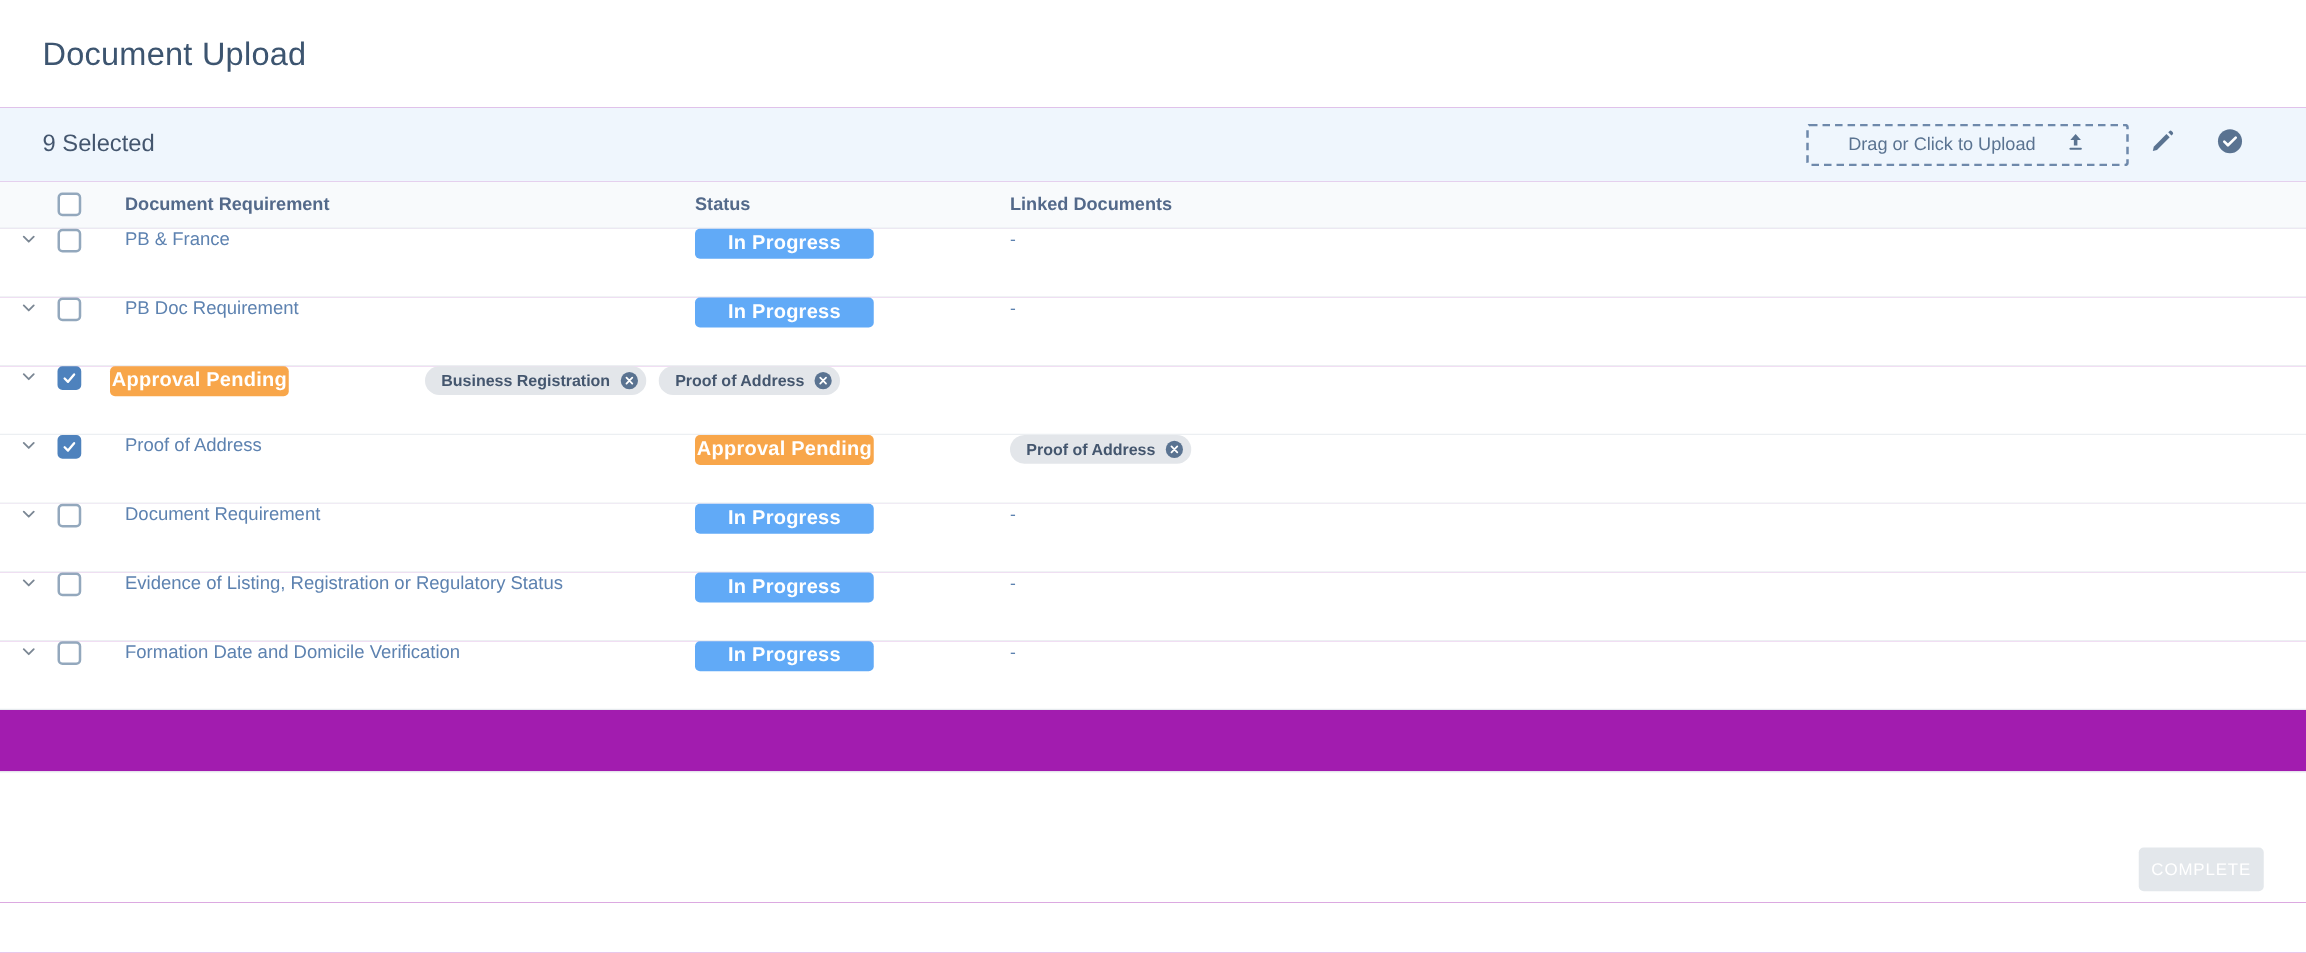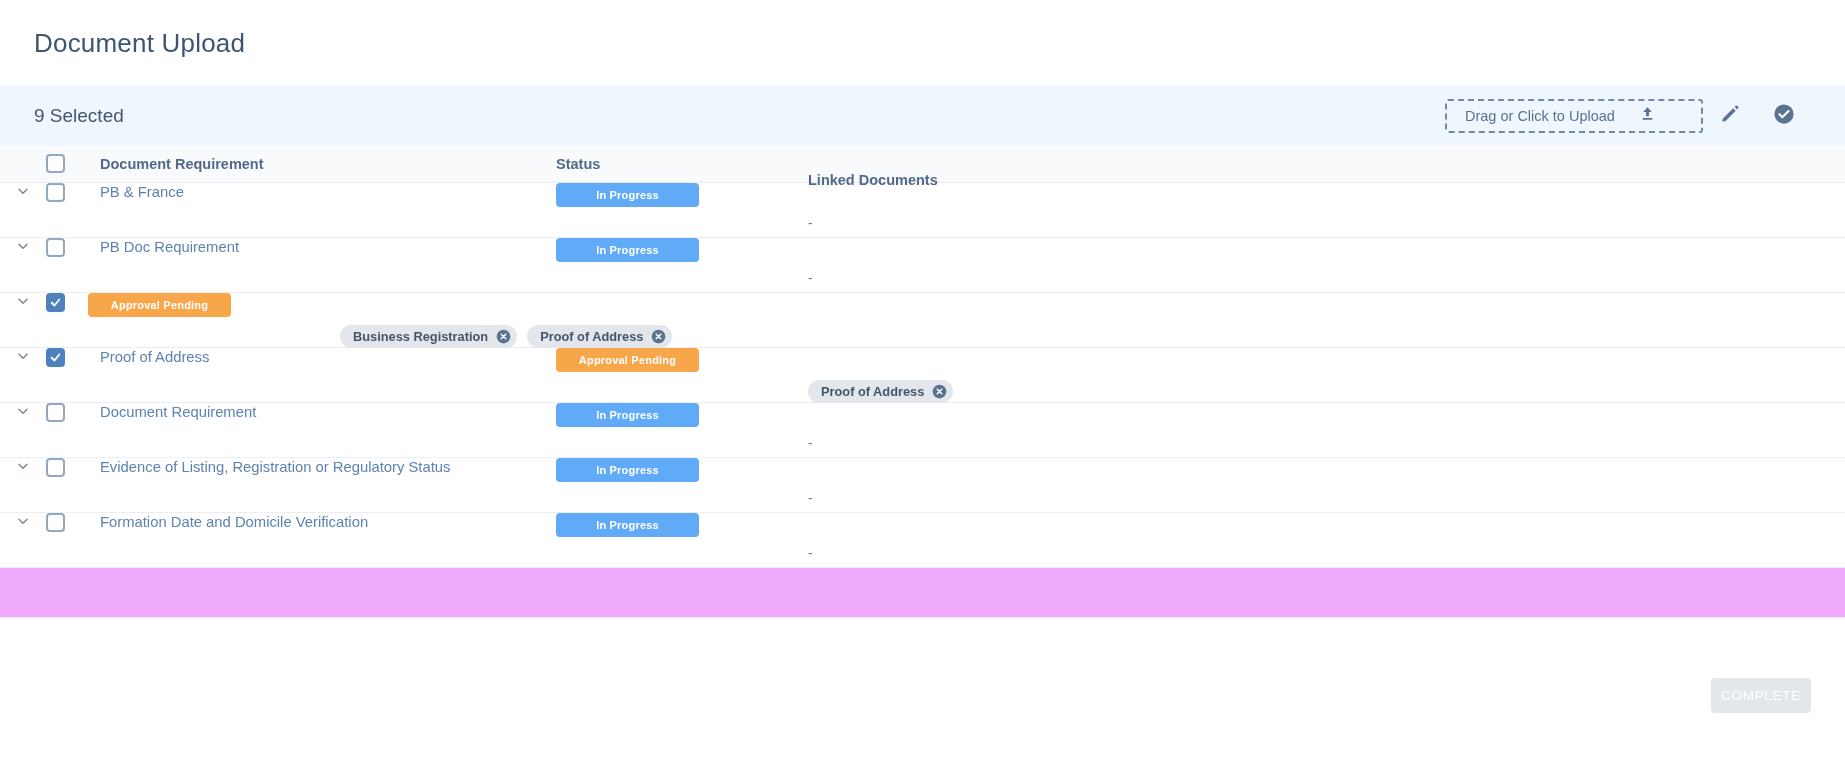--- a/index.html
+++ b/index.html
@@ -2,21 +2,21 @@
 <html><head>
 <meta charset="utf-8">
 <style>
   * { box-sizing: border-box; margin: 0; padding: 0; }
   html, body {
     width: 1845px; height: 762px;
     background: #ffffff;
     font-family: "Liberation Sans", sans-serif;
     -webkit-font-smoothing: antialiased;
   }
-  .page { width: 1845px; height: 722px; position: relative; overflow: hidden; background:#f0abfc; }
+  .page { width: 1845px; height: 722px; position: relative; overflow: hidden; background:#a21caf; }
 
   
   .title-bar {
     height: 86px;
     display: flex; align-items: center;
     padding-left: 34px;
     background: #ffffff;
   }
   .page-title {
     font-size: 26px; font-weight: 400; color: #3d5570; letter-spacing: .2px;
@@ -31,21 +31,21 @@
     position: relative;
   }
   .selected-count { font-size: 19px; color: #44566e; font-weight: 400; }
   .toolbar-actions { margin-left: auto; display: flex; align-items: center; gap: 0px; }
 
   .upload-drop {
     border: 2px dashed #6e89ab;
     border-radius: 3px;
     height: 34px;
     min-width: 258px;
-    display: flex; align-items: center; justify-content: flex-start;
+    display: flex; align-items: center; justify-content: center;
     gap: 24px;
     padding: 0 18px;
     cursor: pointer;
   }
   .upload-drop .lbl { font-size: 14.5px; color: #5a7391; }
   .icon-upload { display:block; }
 
   .tb-icon-btn {
     width: 54px; height: 40px;
     display: flex; align-items: center; justify-content: center;
@@ -65,21 +65,21 @@
     display: flex; align-items: flex-start;
     border-bottom: 1px solid #eceff2;
     background: #fff;
   }
   .row:last-child { border-bottom: 1px solid #e7ebef; }
 
   .c-caret  { width: 46px; display:flex; align-items:center; justify-content:center; }
   .c-check  { width: 42px; display:flex; align-items:center; justify-content:flex-start; }
   .c-name   { width: 468px; padding-left: 12px; }
   .c-status { width: 250px; }
-  .c-linked { flex: 1; padding-left: 2px; display:flex; align-items:center; gap: 10px; margin-top: 32px; }
+  .c-linked { flex: 1; padding-left: 2px; display:flex; align-items:center; gap: 10px; }
 
   .th {
     font-size: 14.5px; color: #53698a; font-weight: bold;
   }
   .th.c-name { padding-left: 12px; }
 
   .req-name {
     font-size: 14.8px; color: #5d82b0; font-weight: 400;
   }
   .req-star { color: #f4766a; font-size: 15px; margin-left: 3px; }
@@ -97,21 +97,21 @@
   .cbx .tick { display: none; }
   .cbx.checked .tick { display:block; }
 
   .caret { cursor: pointer; display:block; }
 
   
   .badge {
     display: inline-flex; align-items:center; justify-content:center;
     width: 143px; height: 24px;
     border-radius: 4px;
-    font-size: 11px; font-weight: bold; color: #ffffff;
+    font-size: 16px; font-weight: bold; color: #ffffff;
     letter-spacing: .2px;
     cursor: pointer;
   }
   .badge.inprogress { background: #61aaf7; }
   .badge.pending    { background: #f8a64a; }
 
   
   .chip {
     display: inline-flex; align-items: center; gap: 8px;
     height: 23px;

